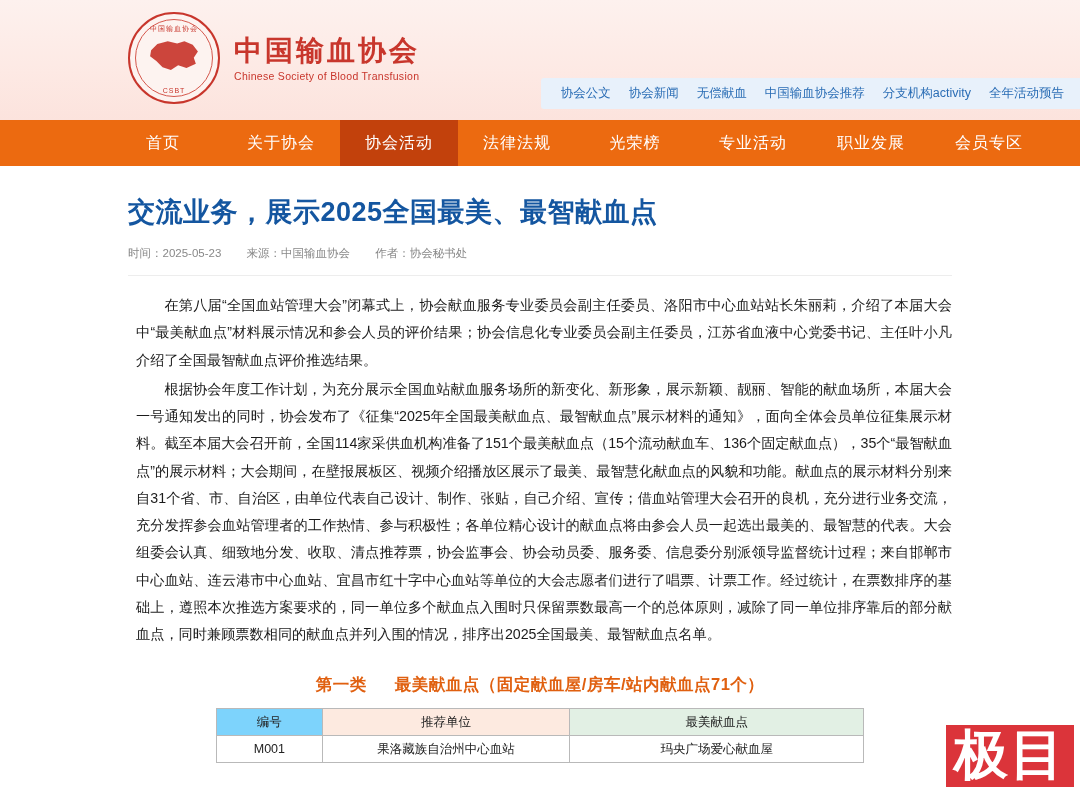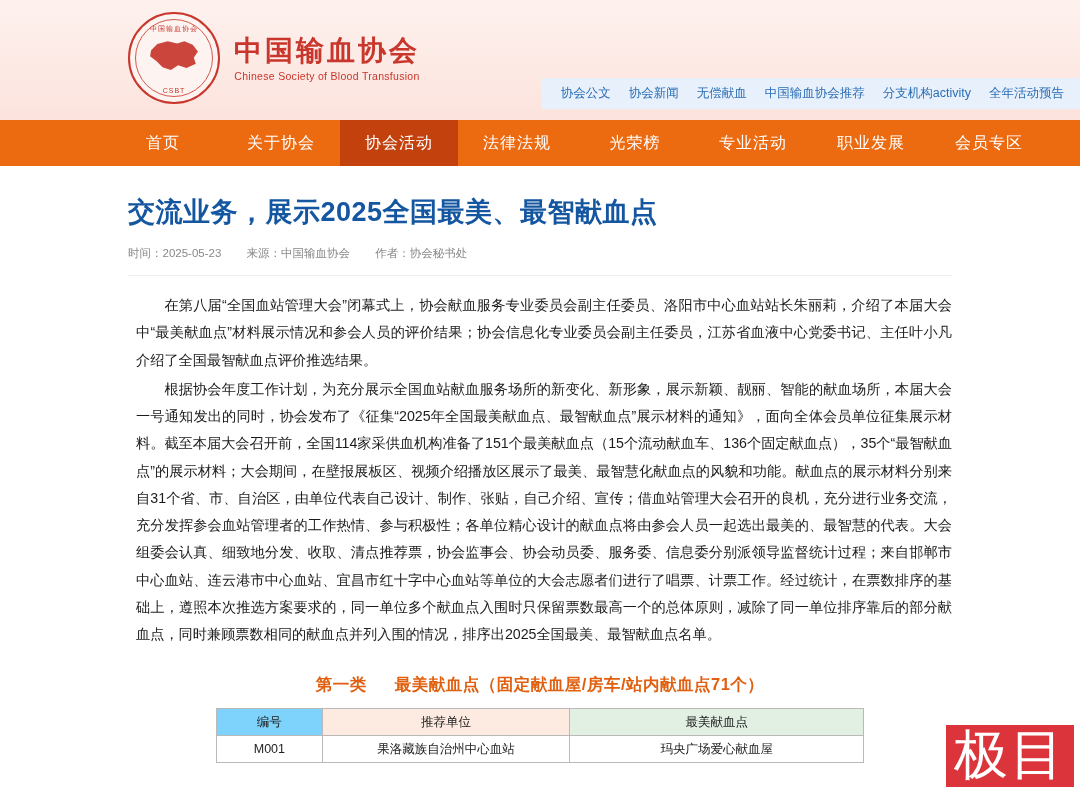--- a/index.html
+++ b/index.html
@@ -80,21 +80,20 @@
     color: #c8362c;
     font-weight: bold;
     letter-spacing: 3px;
     line-height: 1.2;
   }
   .logo-en {
     font-size: 10.5px;
     color: #c8362c;
     letter-spacing: .3px;
     margin-top: 3px;
-    text-align: center;
   }
 
   .top-links {
     position: absolute;
     right: 0;
     top: 78px;
     background: #e8f1fb;
     border-radius: 3px 0 0 3px;
     padding: 7px 16px 7px 20px;
     display: flex;
@@ -210,21 +209,21 @@
     right: 6px;
     bottom: 8px;
     display: flex;
     align-items: center;
     pointer-events: none;
   }
   .wm-block {
     background: #d9232a;
     color: #ffffff;
     font-size: 54px;
-    font-weight: normal;
+    font-weight: bold;
     padding: 2px 8px 6px 8px;
     line-height: 1;
     letter-spacing: 2px;
     opacity: .92;
   }
   .wm-text {
     color: #d9232a;
     font-size: 62px;
     font-weight: bold;
     line-height: 1;

